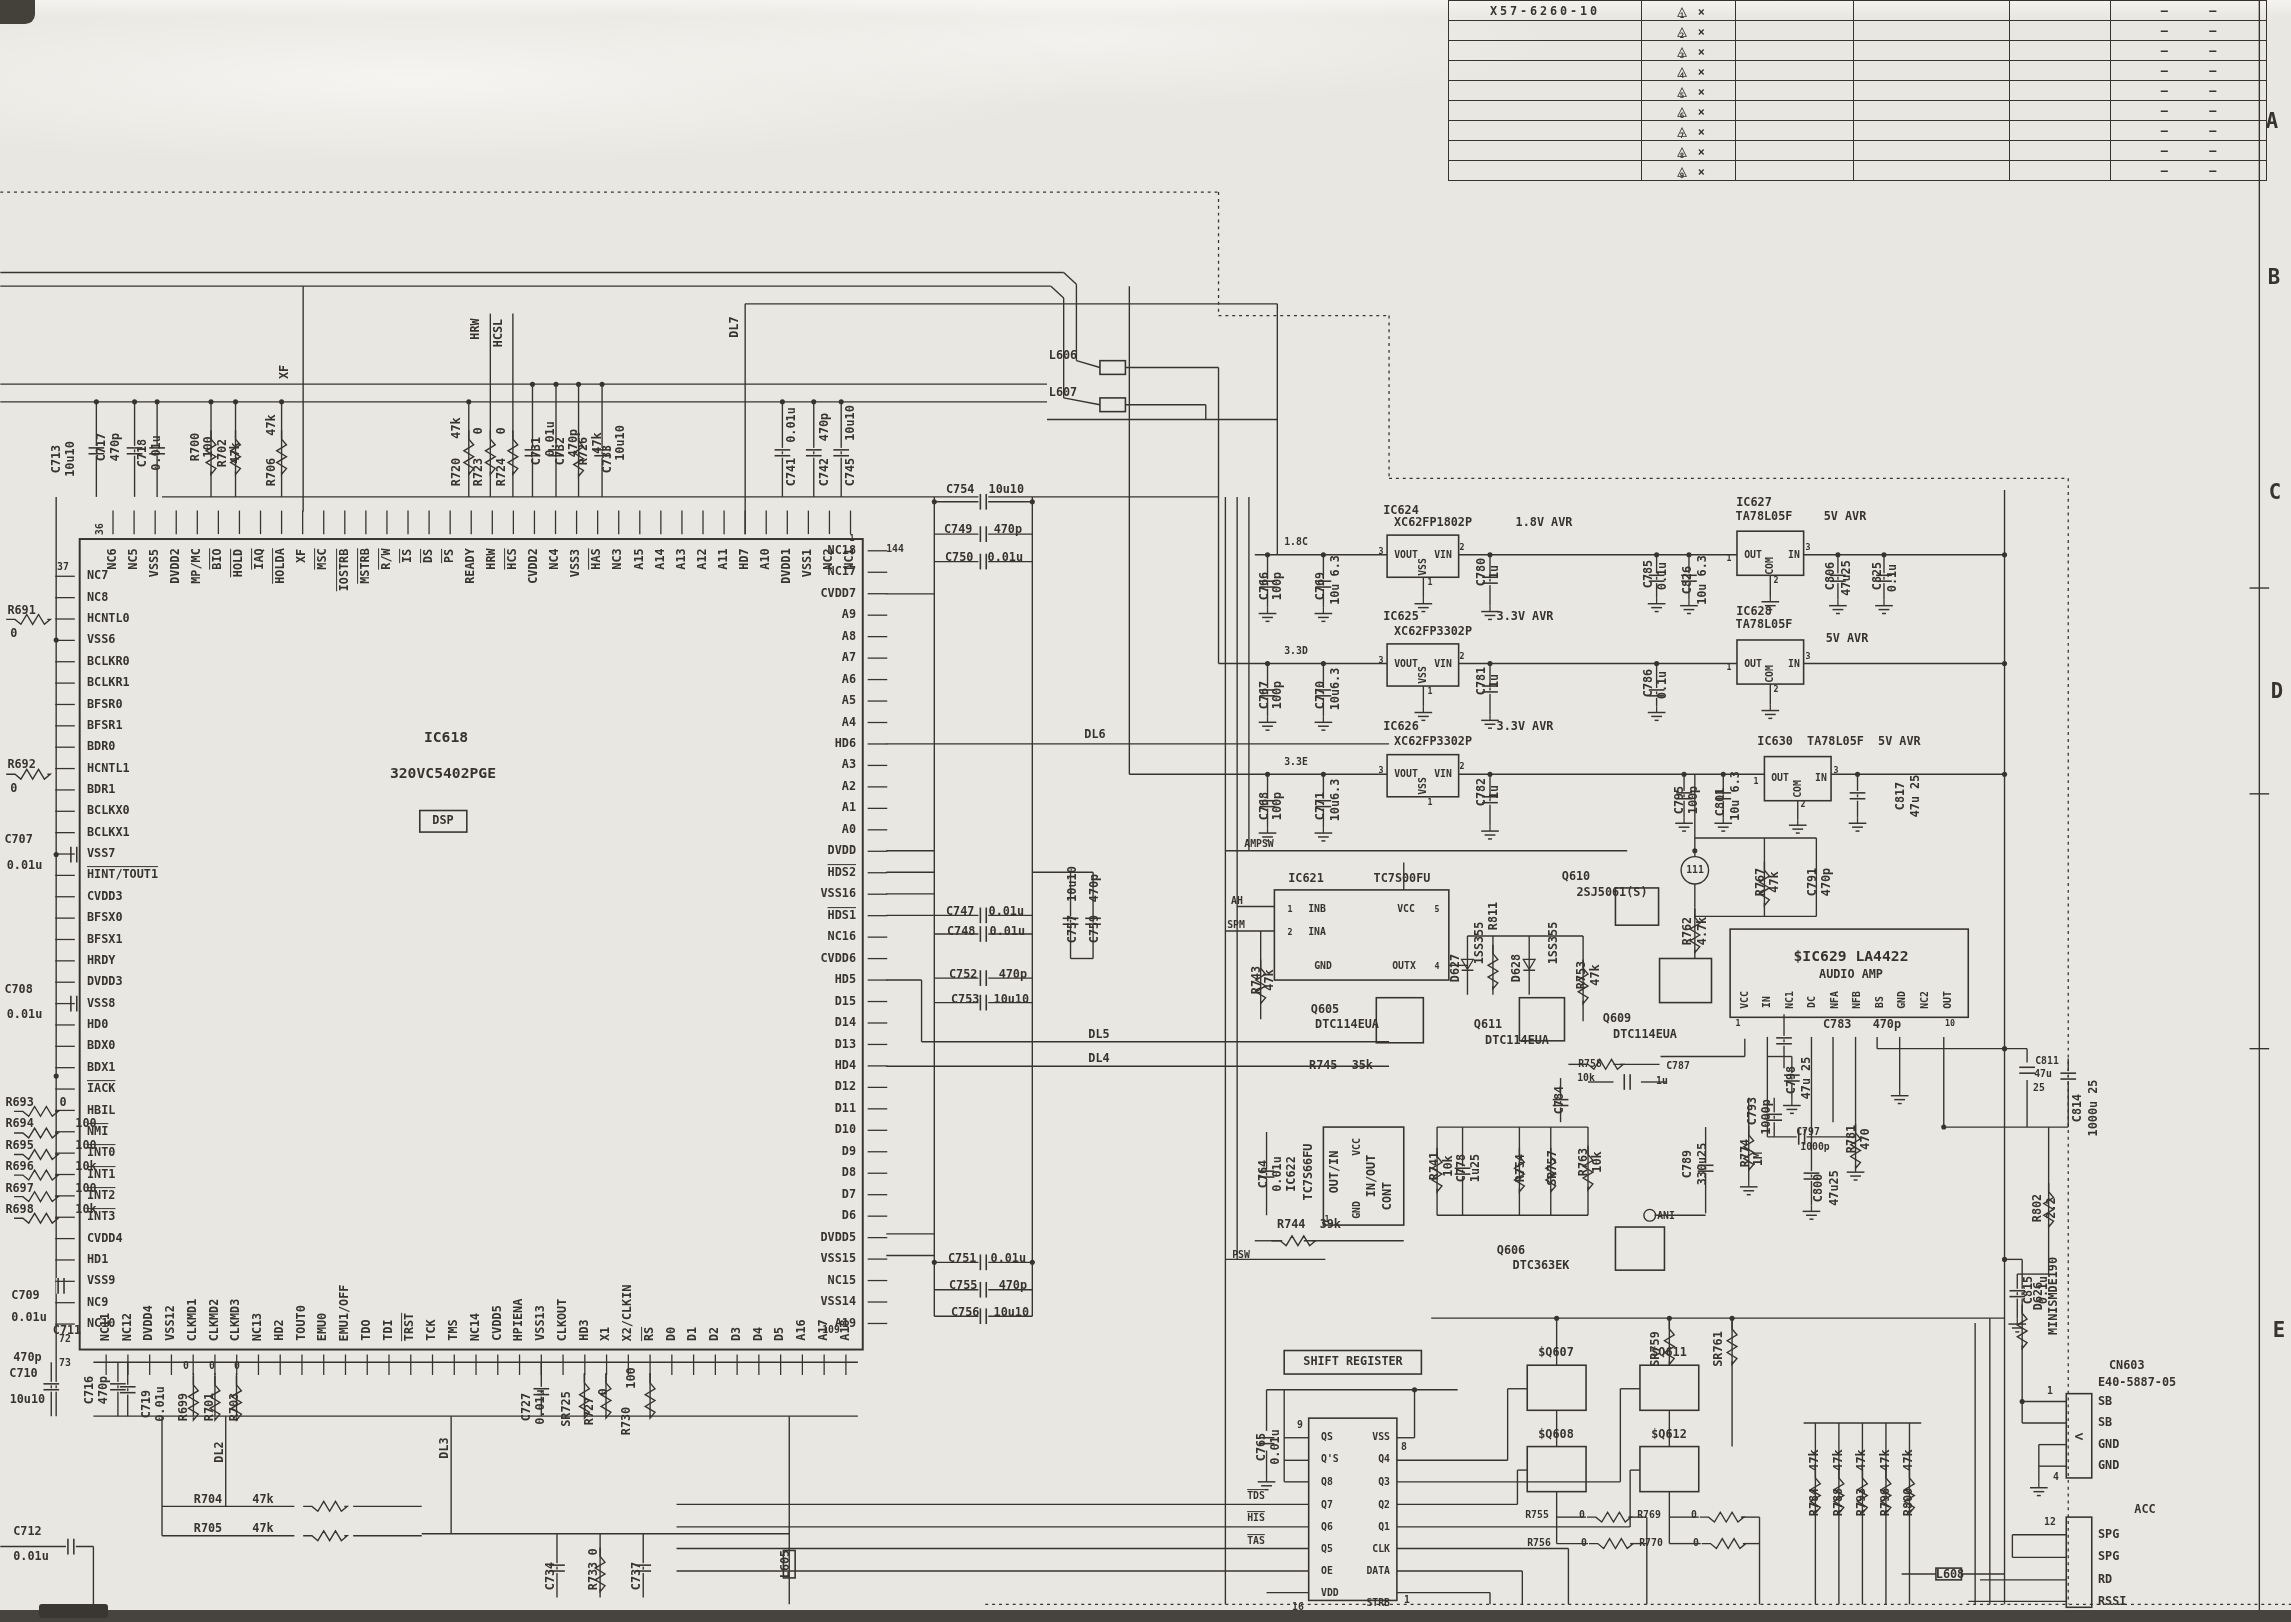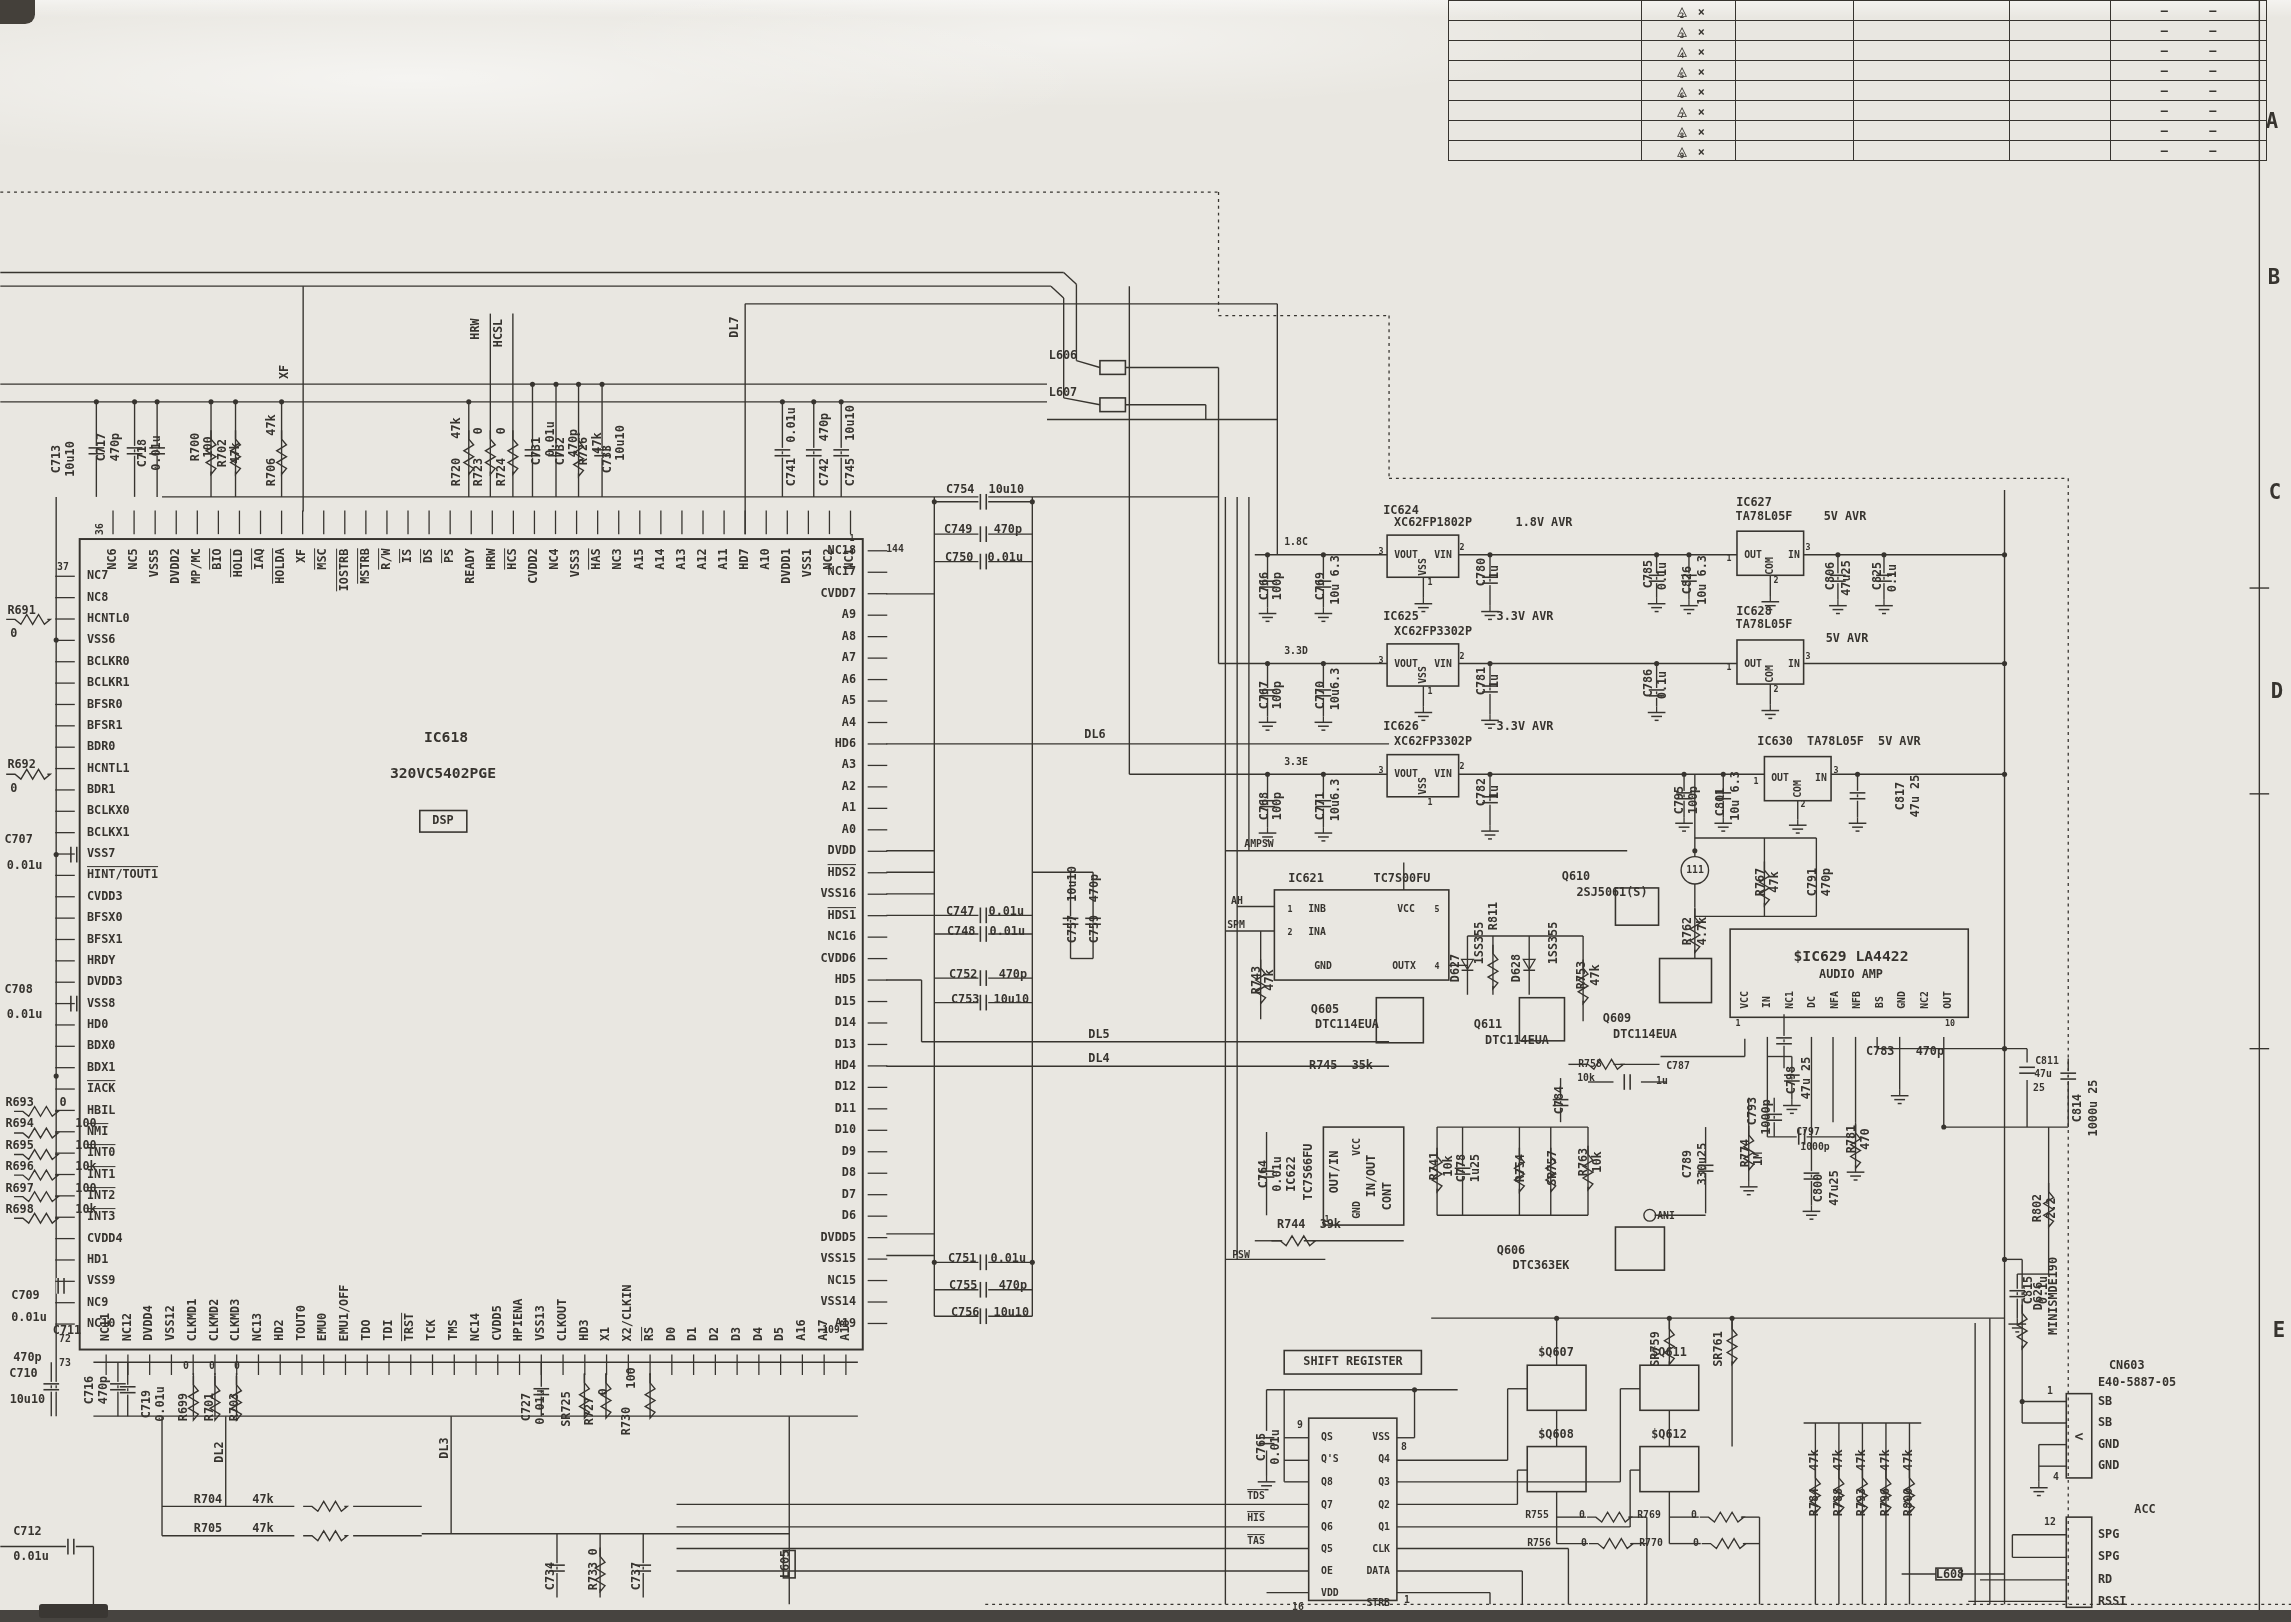--- a/index.html
+++ b/index.html
@@ -1143,21 +1143,21 @@
       <div class="lbl v" style="left: 1878px; top: 576px;">C825</div>
       <div class="lbl v" style="left: 1893px; top: 578px;">0.1u</div>
       <div class="lbl v" style="left: 1649px; top: 683px;">C786</div>
       <div class="lbl v" style="left: 1663px; top: 685px;">0.1u</div>
       <div class="lbl v" style="left: 1680px; top: 800px;">C795</div>
       <div class="lbl v" style="left: 1694px; top: 800px;">100p</div>
       <div class="lbl v" style="left: 1721px; top: 802px;">C801</div>
       <div class="lbl v" style="left: 1736px; top: 796px;">10u 6.3</div>
       <div class="lbl v" style="left: 1901px; top: 796px;">C817</div>
       <div class="lbl v" style="left: 1916px; top: 796px;">47u 25</div>
-      <div class="lbl" style="left: 1862px; top: 1052px; margin-left: 43px;">C783   470p</div>
+      <div class="lbl" style="left: 1862px; top: 1025px;">C783   470p</div>
       <div class="lbl v" style="left: 1761px; top: 882px;">R767</div>
       <div class="lbl v" style="left: 1775px; top: 882px;">47k</div>
       <div class="lbl v" style="left: 1813px; top: 882px;">C791</div>
       <div class="lbl v" style="left: 1827px; top: 882px;">470p</div>
       <div class="lbl S" style="left: 1259px; top: 844px;">AMPSW</div>
       <div class="lbl S" style="left: 1237px; top: 901px;">AH</div>
       <div class="lbl S" style="left: 1236px; top: 925px;">SPM</div>
       <div class="lbl S" style="left: 1241px; top: 1255px;">PSW</div>
       <div class="lbl" style="left: 1306px; top: 879px;">IC621</div>
       <div class="lbl" style="left: 1402px; top: 879px;">TC7S00FU</div>
@@ -1477,20 +1477,33 @@
       <div class="lbl" style="left: 2272px; top: 121px; font-size: 20.6px;">A</div>
       <div class="lbl" style="left: 2274px; top: 277px; font-size: 20.6px;">B</div>
       <div class="lbl" style="left: 2275px; top: 492px; font-size: 20.6px;">C</div>
       <div class="lbl" style="left: 2277px; top: 691px; font-size: 20.6px;">D</div>
       <div class="lbl" style="left: 2279px; top: 1330px; font-size: 20.6px;">E</div>
       <div class="lbl B" style="left: 2079px; top: 1436px;">&lt;</div>
     </div>
   <table id="revtable">
       <tbody id="revbody">
         <tr>
+          <td style="width: 192px; letter-spacing: 2.9px;">X57-6260-10</td>
+          <td style="width: 93px;"><span class="tri">△<span class="n">1</span></span><span class="xmark">×</span></td>
+          <td style="width: 117px;"></td>
+          <td style="width: 155px;"></td>
+          <td style="width: 100px;"></td>
+          <td style="width: 155px;">
+            <div class="dashpair">
+              <span>–</span>
+              <span>–</span>
+            </div>
+          </td>
+        </tr>
+        <tr>
           <td style="width: 192px;"></td>
           <td style="width: 93px;"><span class="tri">△<span class="n">2</span></span><span class="xmark">×</span></td>
           <td style="width: 117px;"></td>
           <td style="width: 155px;"></td>
           <td style="width: 100px;"></td>
           <td style="width: 155px;">
             <div class="dashpair">
               <span>–</span>
               <span>–</span>
             </div>

